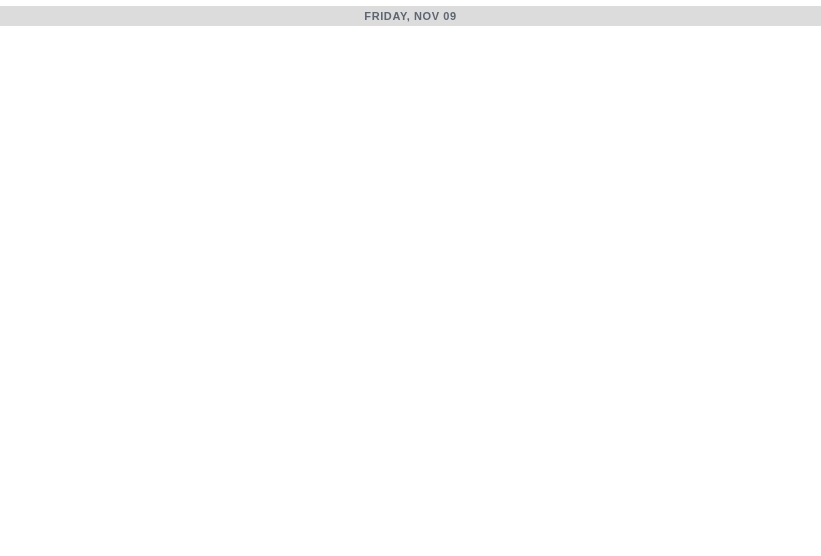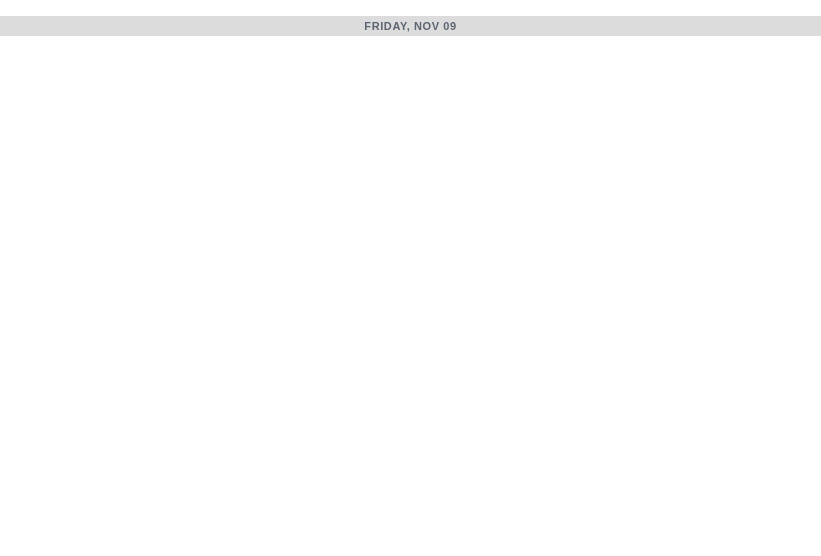--- a/index.html
+++ b/index.html
@@ -3,21 +3,21 @@
 <meta charset="utf-8">
 <style>
   html,body{margin:0;padding:0;}
   body{
     width:821px;height:556px;overflow:hidden;background:#ffffff;
     font-family:"Liberation Sans","DejaVu Sans",sans-serif;
     -webkit-font-smoothing:antialiased;
   }
   .cal{width:821px;}
   .day-header{
-    margin-top:16px;height:20px;background:#dcdcdc;
+    margin-top:6px;height:20px;background:#dcdcdc;
     display:flex;align-items:center;justify-content:center;
     font-size:11px;font-weight:bold;color:#5d6572;letter-spacing:.6px;
   }
 </style>
 </head>
 <body>
 
 <div class="cal">
   <div class="day-header">
     <span>FRIDAY, NOV 09</span>

